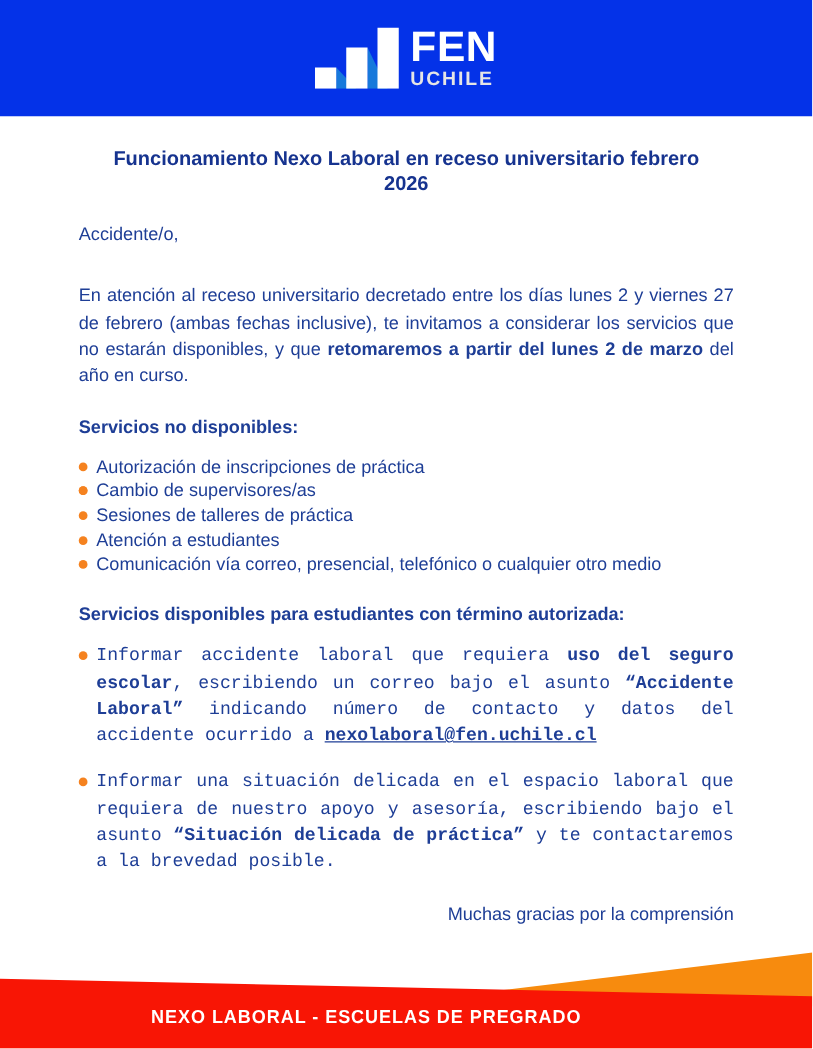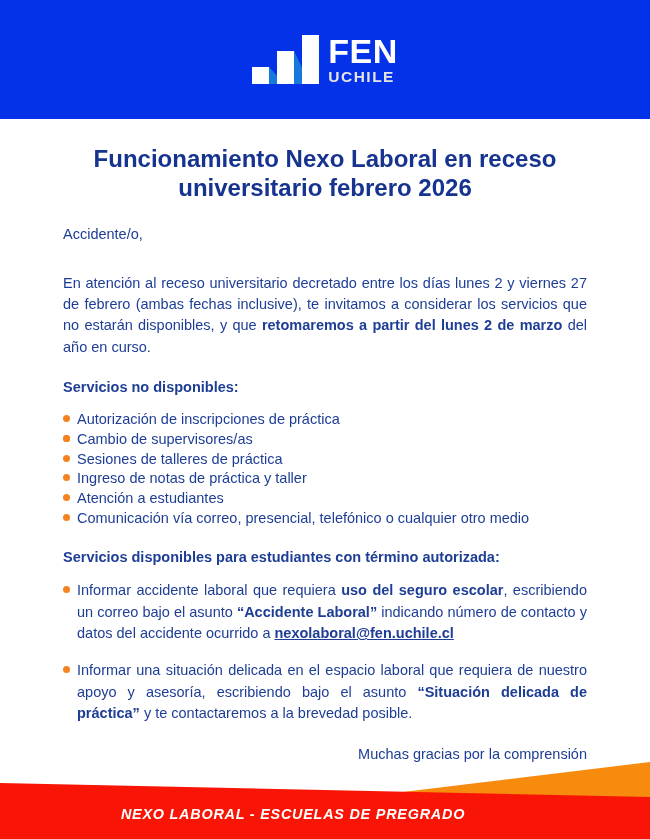--- a/index.html
+++ b/index.html
@@ -6,62 +6,62 @@
   .page{
     position:relative;
     width:650px;height:839px;
     overflow:hidden;
     background:#ffffff;
     font-family:"Liberation Sans", sans-serif;
     color:var(--text-blue,#1E3E96);
   }
   
   .header{
-    height:119px;
+    height:93px;
     background:var(--header-blue,#0432E8);
     display:flex;align-items:center;justify-content:center;
   }
   .logo{display:flex;align-items:flex-end;gap:8px;}
   .logo-icon{display:block;}
   .logo-text{display:flex;flex-direction:column;line-height:1;}
   .logo-name{color:#fff;font-weight:700;font-size:34px;letter-spacing:.5px;line-height:.95;}
   .logo-sub{color:#e5e5e5;font-weight:700;font-size:15.5px;letter-spacing:1.5px;margin-top:2px;}
   
   .content{padding:0 63px;}
   .title{
     margin:25px auto 0 auto;
     max-width:505px;
     text-align:center;
     color:var(--title-blue,#16338F);
-    font-size:24px;font-weight:700;line-height:1.22;
+    font-size:16px;font-weight:700;line-height:1.22;
   }
   .para{font-size:14.5px;line-height:1.47;margin:0;}
   .greeting{margin-top:21px;}
   .intro{margin-top:28px;text-align:justify;}
   .section-heading{
     margin:19px 0 0 0;
     font-size:14.5px;font-weight:700;line-height:1.45;
     color:var(--text-blue,#1E3E96);
   }
   ul.service-list{list-style:none;margin:12px 0 0 0;padding:0;}
   ul.bullet-list{list-style:none;margin:12px 0 0 0;padding:0;}
   li.item{position:relative;padding-left:14px;font-size:14.5px;line-height:1.36;}
-  li.rich{margin-bottom:16px;line-height:1.47;}
+  li.rich{margin-bottom:16px;line-height:1.47;font-family:Liberation Mono, monospace;}
   li.rich .li-text{display:block;text-align:justify;}
   .dot{
     position:absolute;left:0;top:5px;
     width:7px;height:7px;border-radius:50%;
     background:var(--bullet-orange,#F5821F);
   }
   li.rich .dot{top:6px;}
   .b{font-weight:700;}
   .u{text-decoration:underline;}
   .closing{margin-top:20px;text-align:right;}
   
-  .footer{position:absolute;left:0;bottom:0;width:586px;height:80px;font-style:italic;}
+  .footer{position:absolute;left:0;bottom:0;width:586px;height:80px;}
   .footer svg{display:block;}
   .footer-banner{
     position:absolute;left:0;right:0;top:46px;
     text-align:center;color:#ffffff;
     font-size:15px;font-weight:700;letter-spacing:.8px;
     transform:scaleX(.96);
   }
 </style>
 </head>
 <body>
@@ -91,21 +91,20 @@
 
     <p class="para intro"><span>En atención al receso universitario decretado entre los días lunes 2 y viernes 27 de febrero (ambas fechas inclusive), te invitamos a considerar los servicios que no estarán disponibles, y que </span><span class="b">retomaremos a partir del lunes 2 de marzo</span><span> del año en curso.</span></p>
 
     <h2 class="section-heading">Servicios no disponibles:</h2>
 
     <ul class="service-list">
       <li class="item"><span class="dot"></span><span class="li-text">Autorización de inscripciones de práctica</span></li>
       <li class="item"><span class="dot"></span></li>
       <li class="item"><span class="dot"></span><span class="li-text">Cambio de supervisores/as</span></li>
       <li class="item"><span class="dot"></span><span class="li-text">Sesiones de talleres de práctica</span></li>
-      <li class="item"><span class="dot"></span><span class="li-text">Ingreso de notas de práctica y taller</span></li>
       <li class="item"><span class="dot"></span><span class="li-text">Atención a estudiantes</span></li>
       <li class="item"><span class="dot"></span><span class="li-text">Comunicación vía correo, presencial, telefónico o cualquier otro medio</span></li>
     </ul>
 
     <h2 class="section-heading">Servicios disponibles para estudiantes con término autorizada:</h2>
 
     <ul class="bullet-list">
       <li class="item rich">
         <span class="dot"></span>
         <span class="li-text"><span>Informar accidente laboral que requiera </span><span class="b">uso del seguro escolar</span><span>, escribiendo un correo bajo el asunto </span><span class="b">“Accidente Laboral”</span><span> indicando número de contacto y datos del accidente ocurrido a </span><span class="b u">nexolaboral@fen.uchile.cl</span></span>

